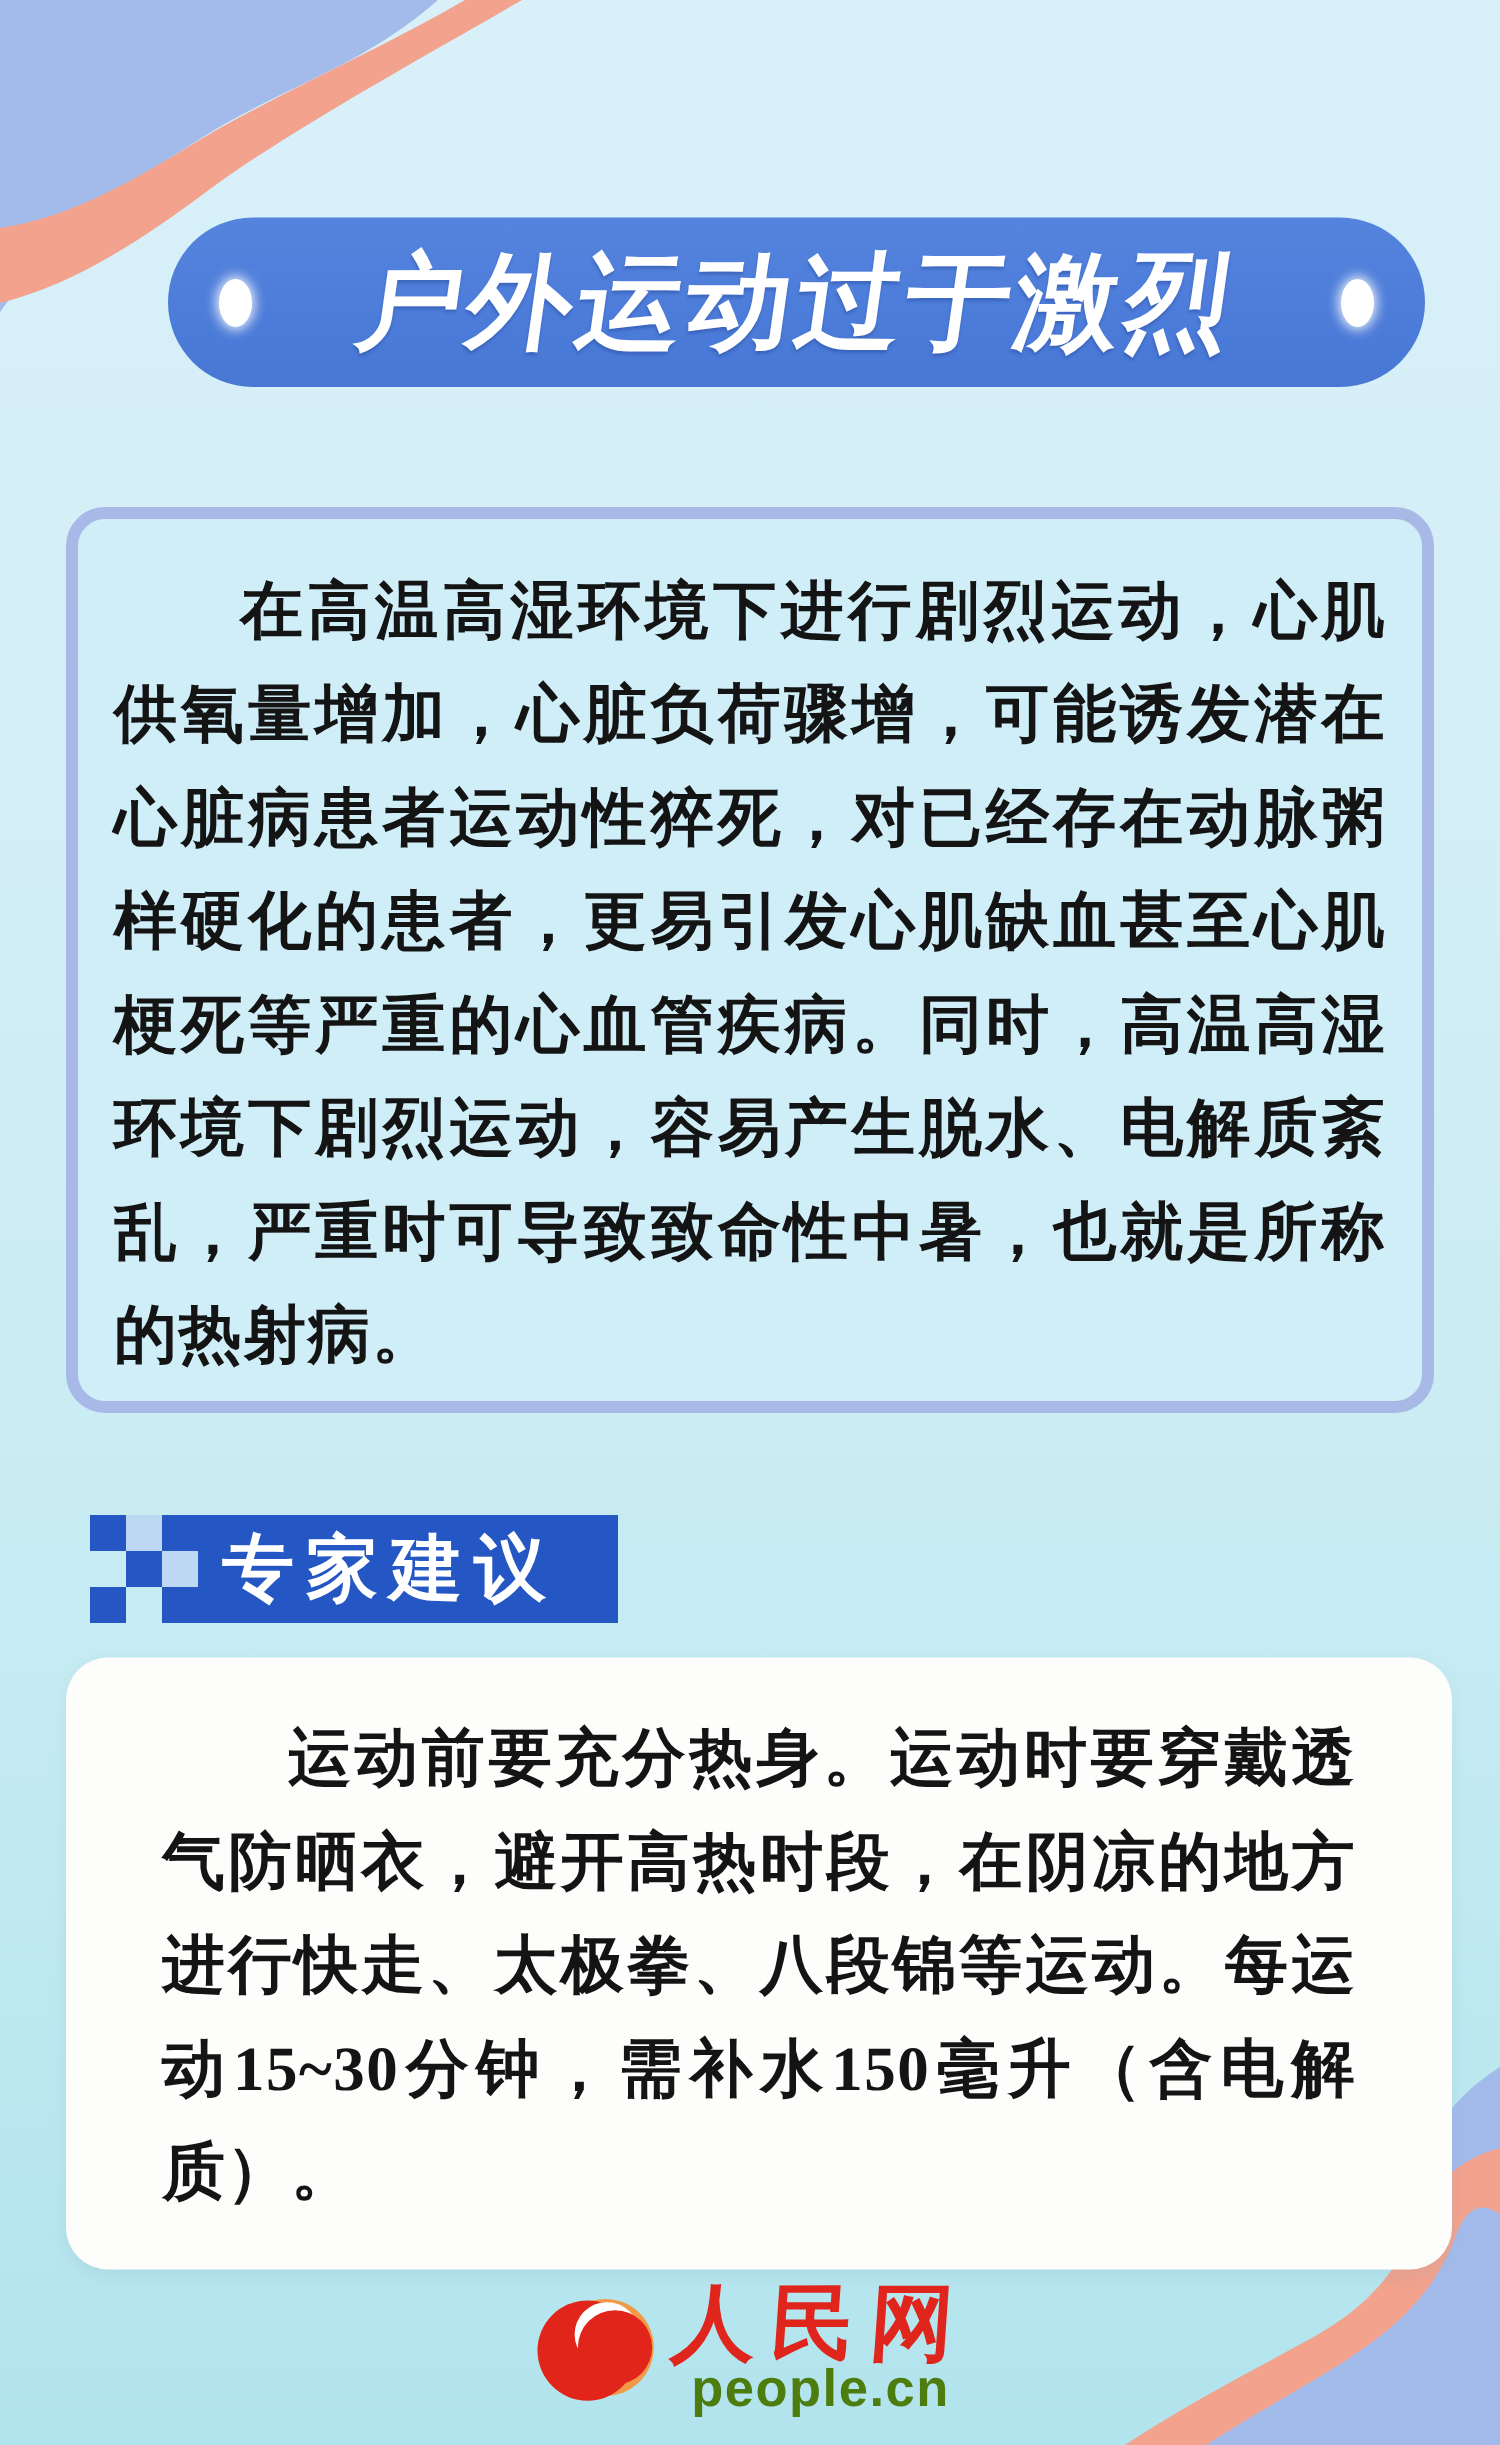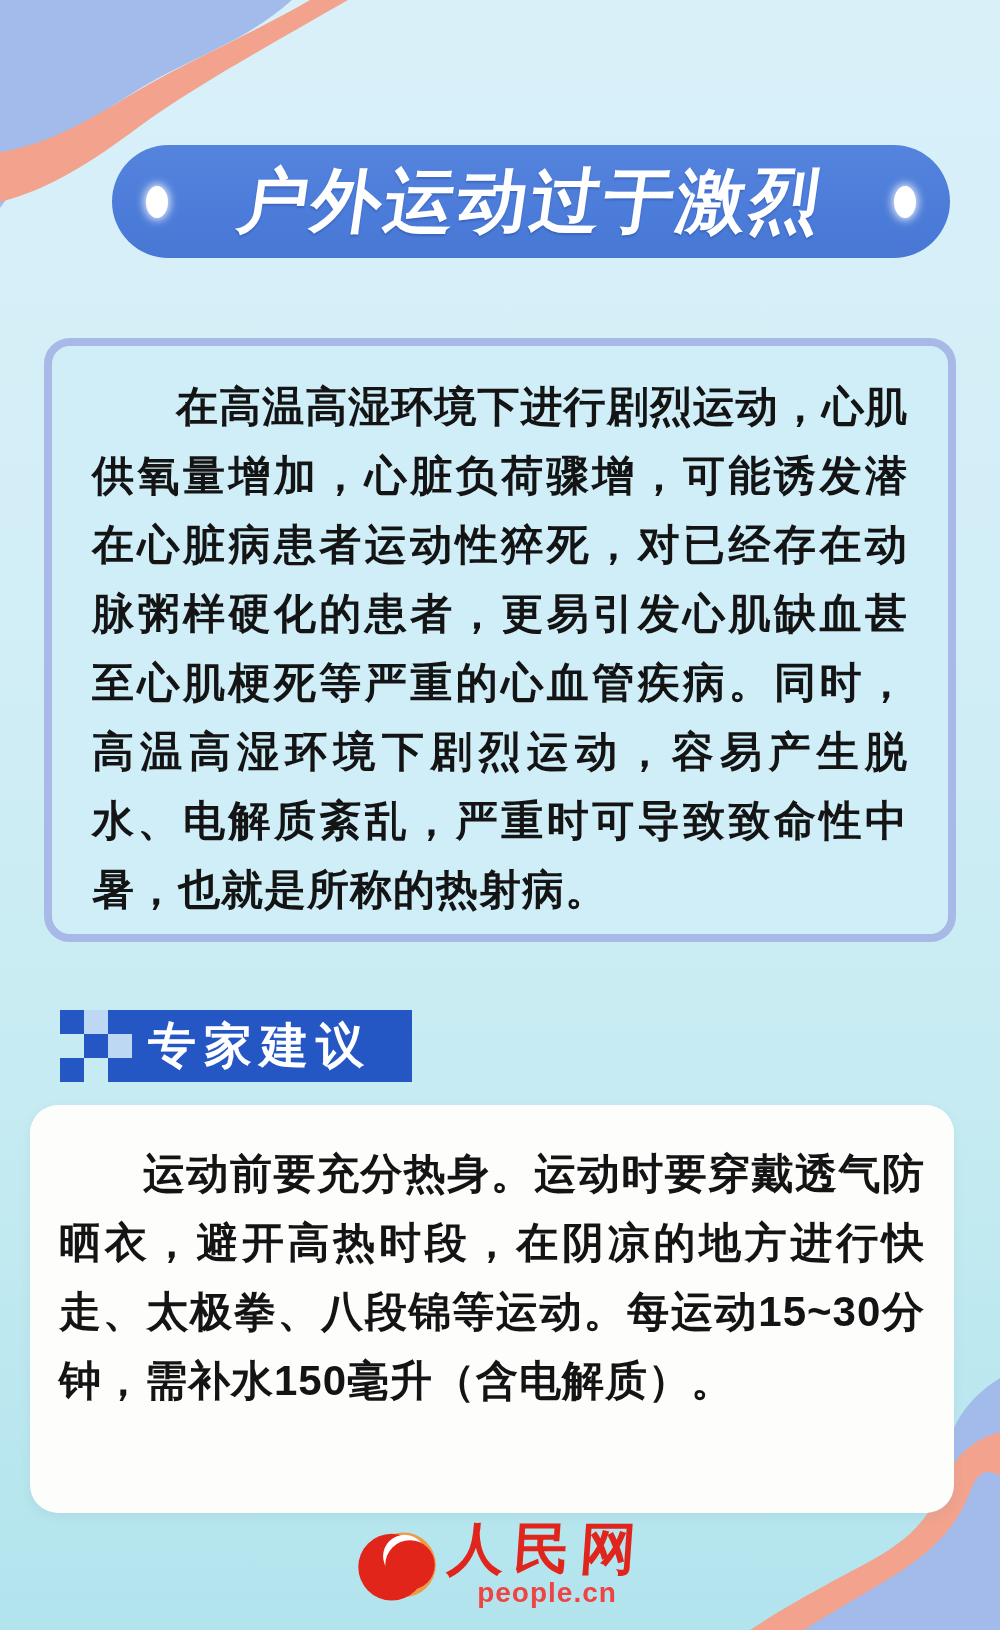--- a/index.html
+++ b/index.html
@@ -28,59 +28,59 @@
     background:#ffffff;border-radius:50%;
     box-shadow:0 0 8px 2px rgba(255,255,255,.85);
   }
   .banner-dot.left{left:34px;}
   .banner-dot.right{right:34px;}
 
   
   .intro-card{
     position:absolute;z-index:1;left:44px;top:338px;width:912px;height:604px;
     box-sizing:border-box;background:#cfeef8;border:8px solid #a9b9e7;border-radius:26px;
-    padding:26px 40px;overflow:hidden;
+    padding:26px 24px;overflow:hidden;
   }
   .body-text{
     margin:0;color:#141414;font-size:42px;font-weight:700;line-height:69px;
     text-align:justify;text-indent:2em;letter-spacing:1px;
   }
 
   
   .checker{position:absolute;z-index:2;width:24px;height:24px;}
   .checker.dark{background:#2456c4;}
   .checker.light{background:#bcd8f2;}
   .advice-label{
     position:absolute;z-index:1;left:108px;top:1010px;width:304px;height:72px;
     background:#2456c4;display:flex;align-items:center;justify-content:center;
   }
   .advice-label-text{
     color:#ffffff;font-size:48px;font-weight:bold;letter-spacing:8px;white-space:nowrap;
   }
 
   
   .advice-card{
-    position:absolute;z-index:1;left:30px;top:1105px;width:924px;height:408px;
+    position:absolute;z-index:1;left:44px;top:1105px;width:924px;height:408px;
     box-sizing:border-box;background:#fdfdfc;border-radius:28px;
-    padding:34px 29px;overflow:hidden;box-shadow:0 4px 10px rgba(120,160,190,.15);
+    padding:34px 64px;overflow:hidden;box-shadow:0 4px 10px rgba(120,160,190,.15);font-family:Liberation Serif, serif;
   }
 
   
   .footer{
     position:absolute;z-index:1;left:0;top:1520px;width:1000px;
     display:flex;align-items:flex-start;justify-content:center;gap:10px;
   }
   .brand-logo{width:84px;height:84px;flex:0 0 auto;margin-top:4px;}
   .brand-text-col{display:flex;flex-direction:column;align-items:center;}
   .brand-cn{
     color:#e0251c;font-size:56px;font-weight:bold;letter-spacing:10px;line-height:58px;
     transform:skewX(-4deg);
   }
   .brand-en{
-    color:#ef4444;font-size:28px;font-weight:bold;letter-spacing:1px;line-height:30px;
+    color:#4d7c0f;font-size:35px;font-weight:bold;letter-spacing:1px;line-height:30px;
     margin-top:0px;
   }
 </style>
 </head>
 <body>
 
 <svg id="deco-top-left" class="deco" width="400" height="240" viewBox="0 0 400 240" aria-hidden="true">
   <path d="M0,0 L292,0 C240,46 186,58 128,96 C84,124 40,152 0,208 Z" fill="#a3bbea"></path>
   <path d="M310,0 C252,34 180,64 122,100 C76,128 40,146 0,152 L0,202
            C48,190 92,162 140,126 C192,88 268,46 348,0 Z" fill="#f2a28d"></path>

